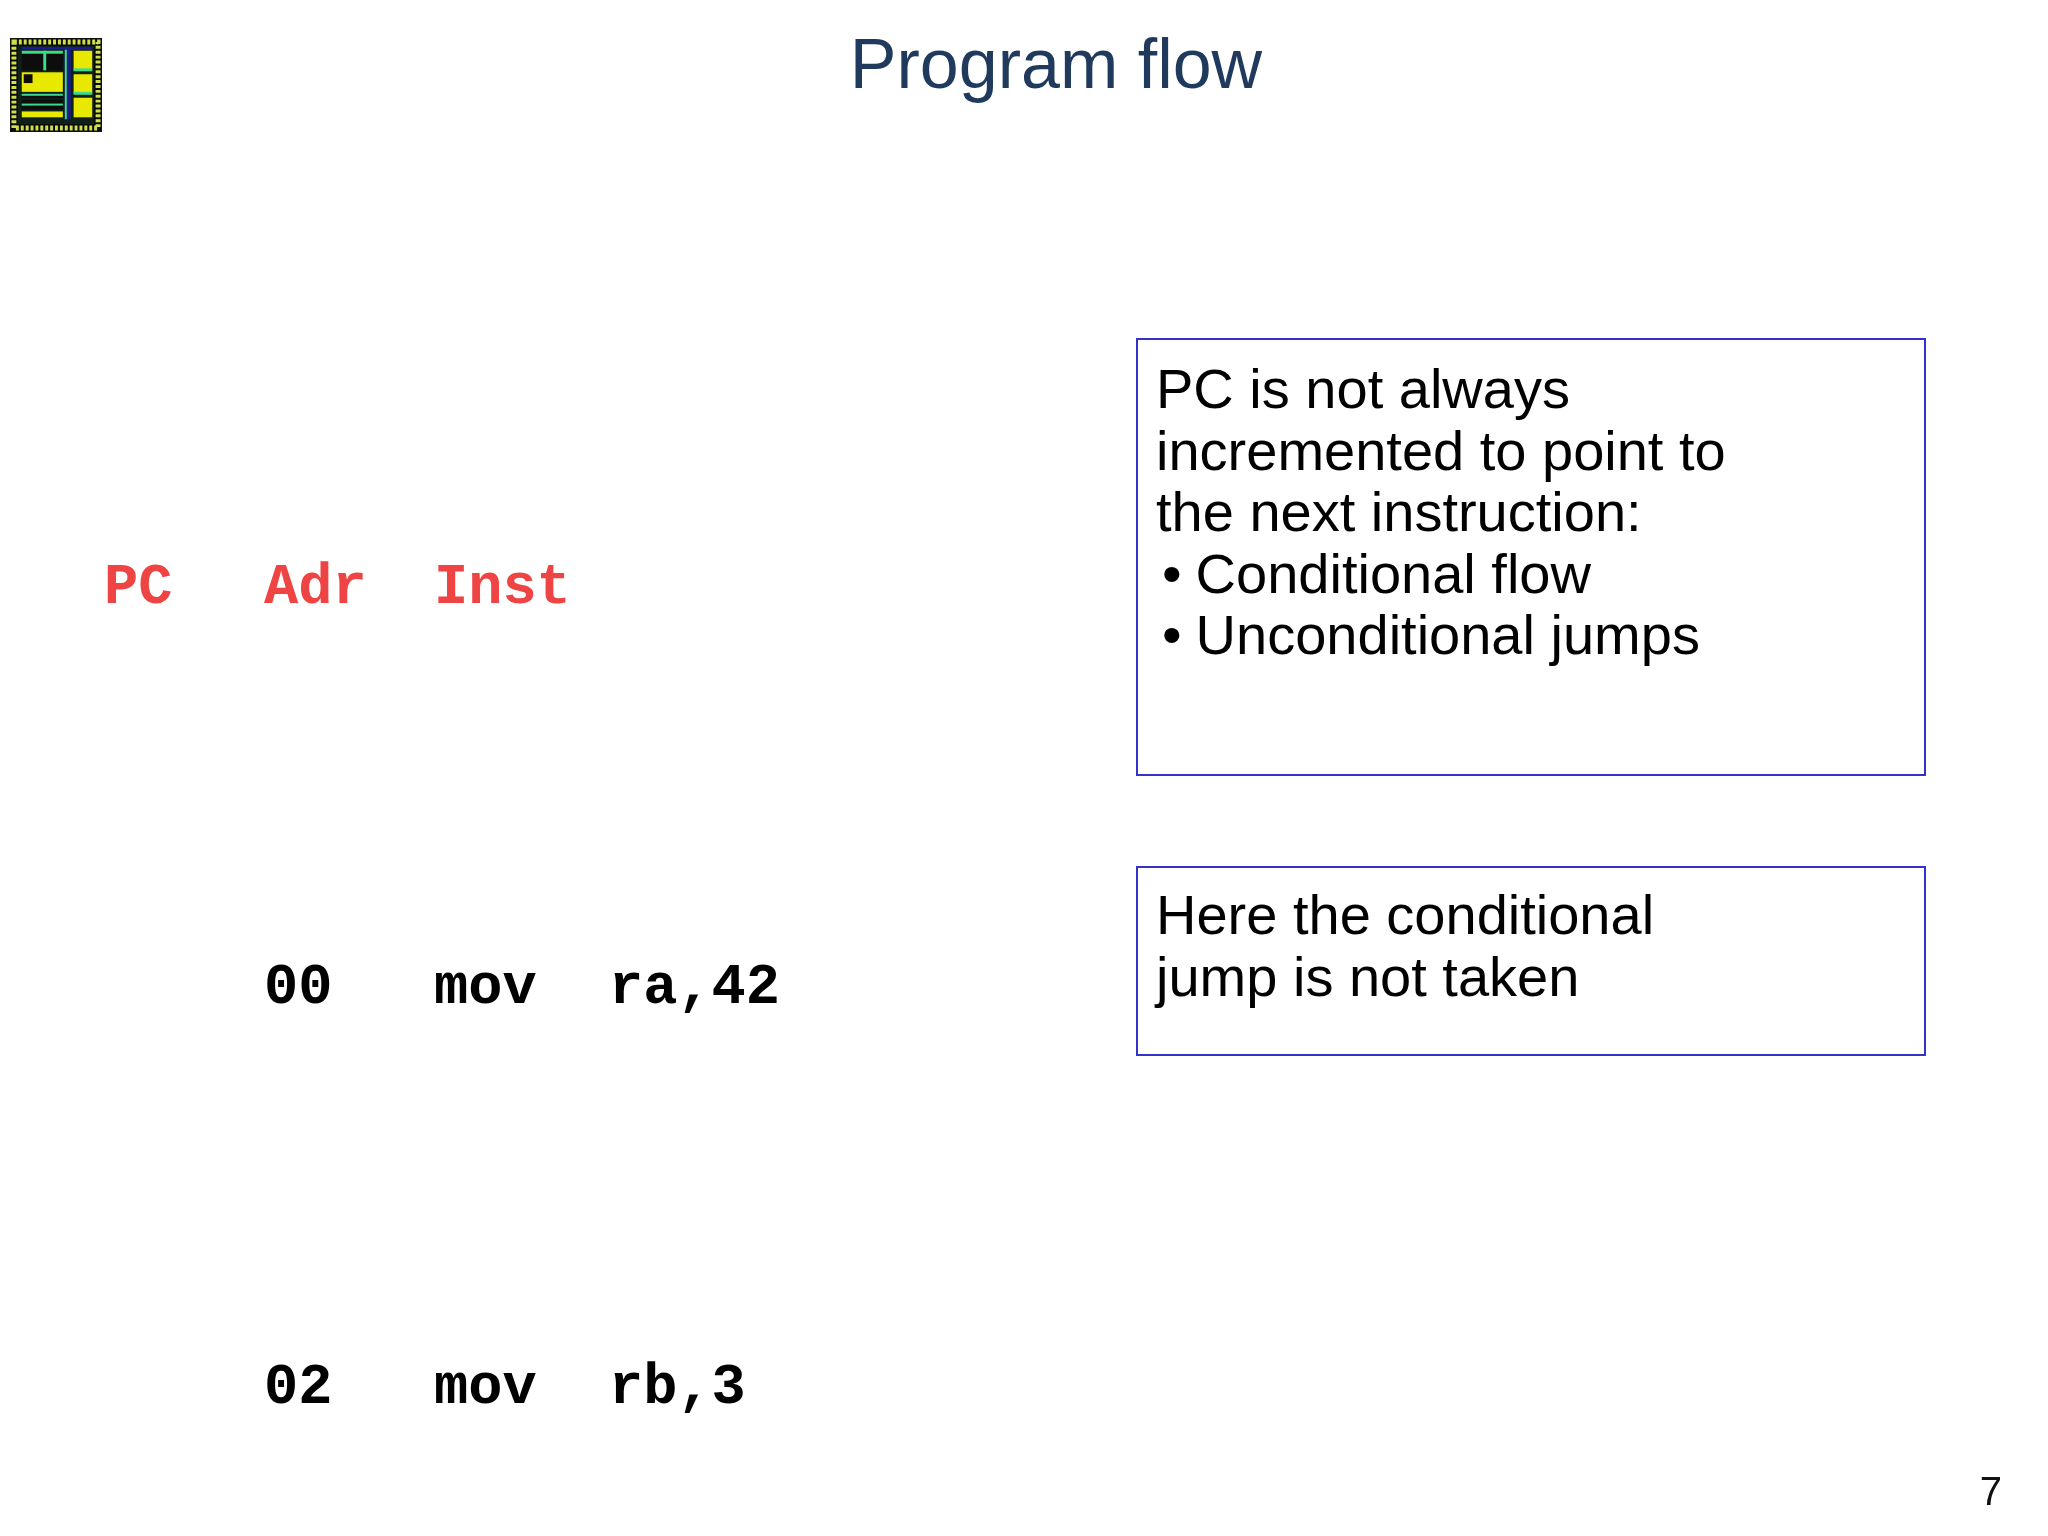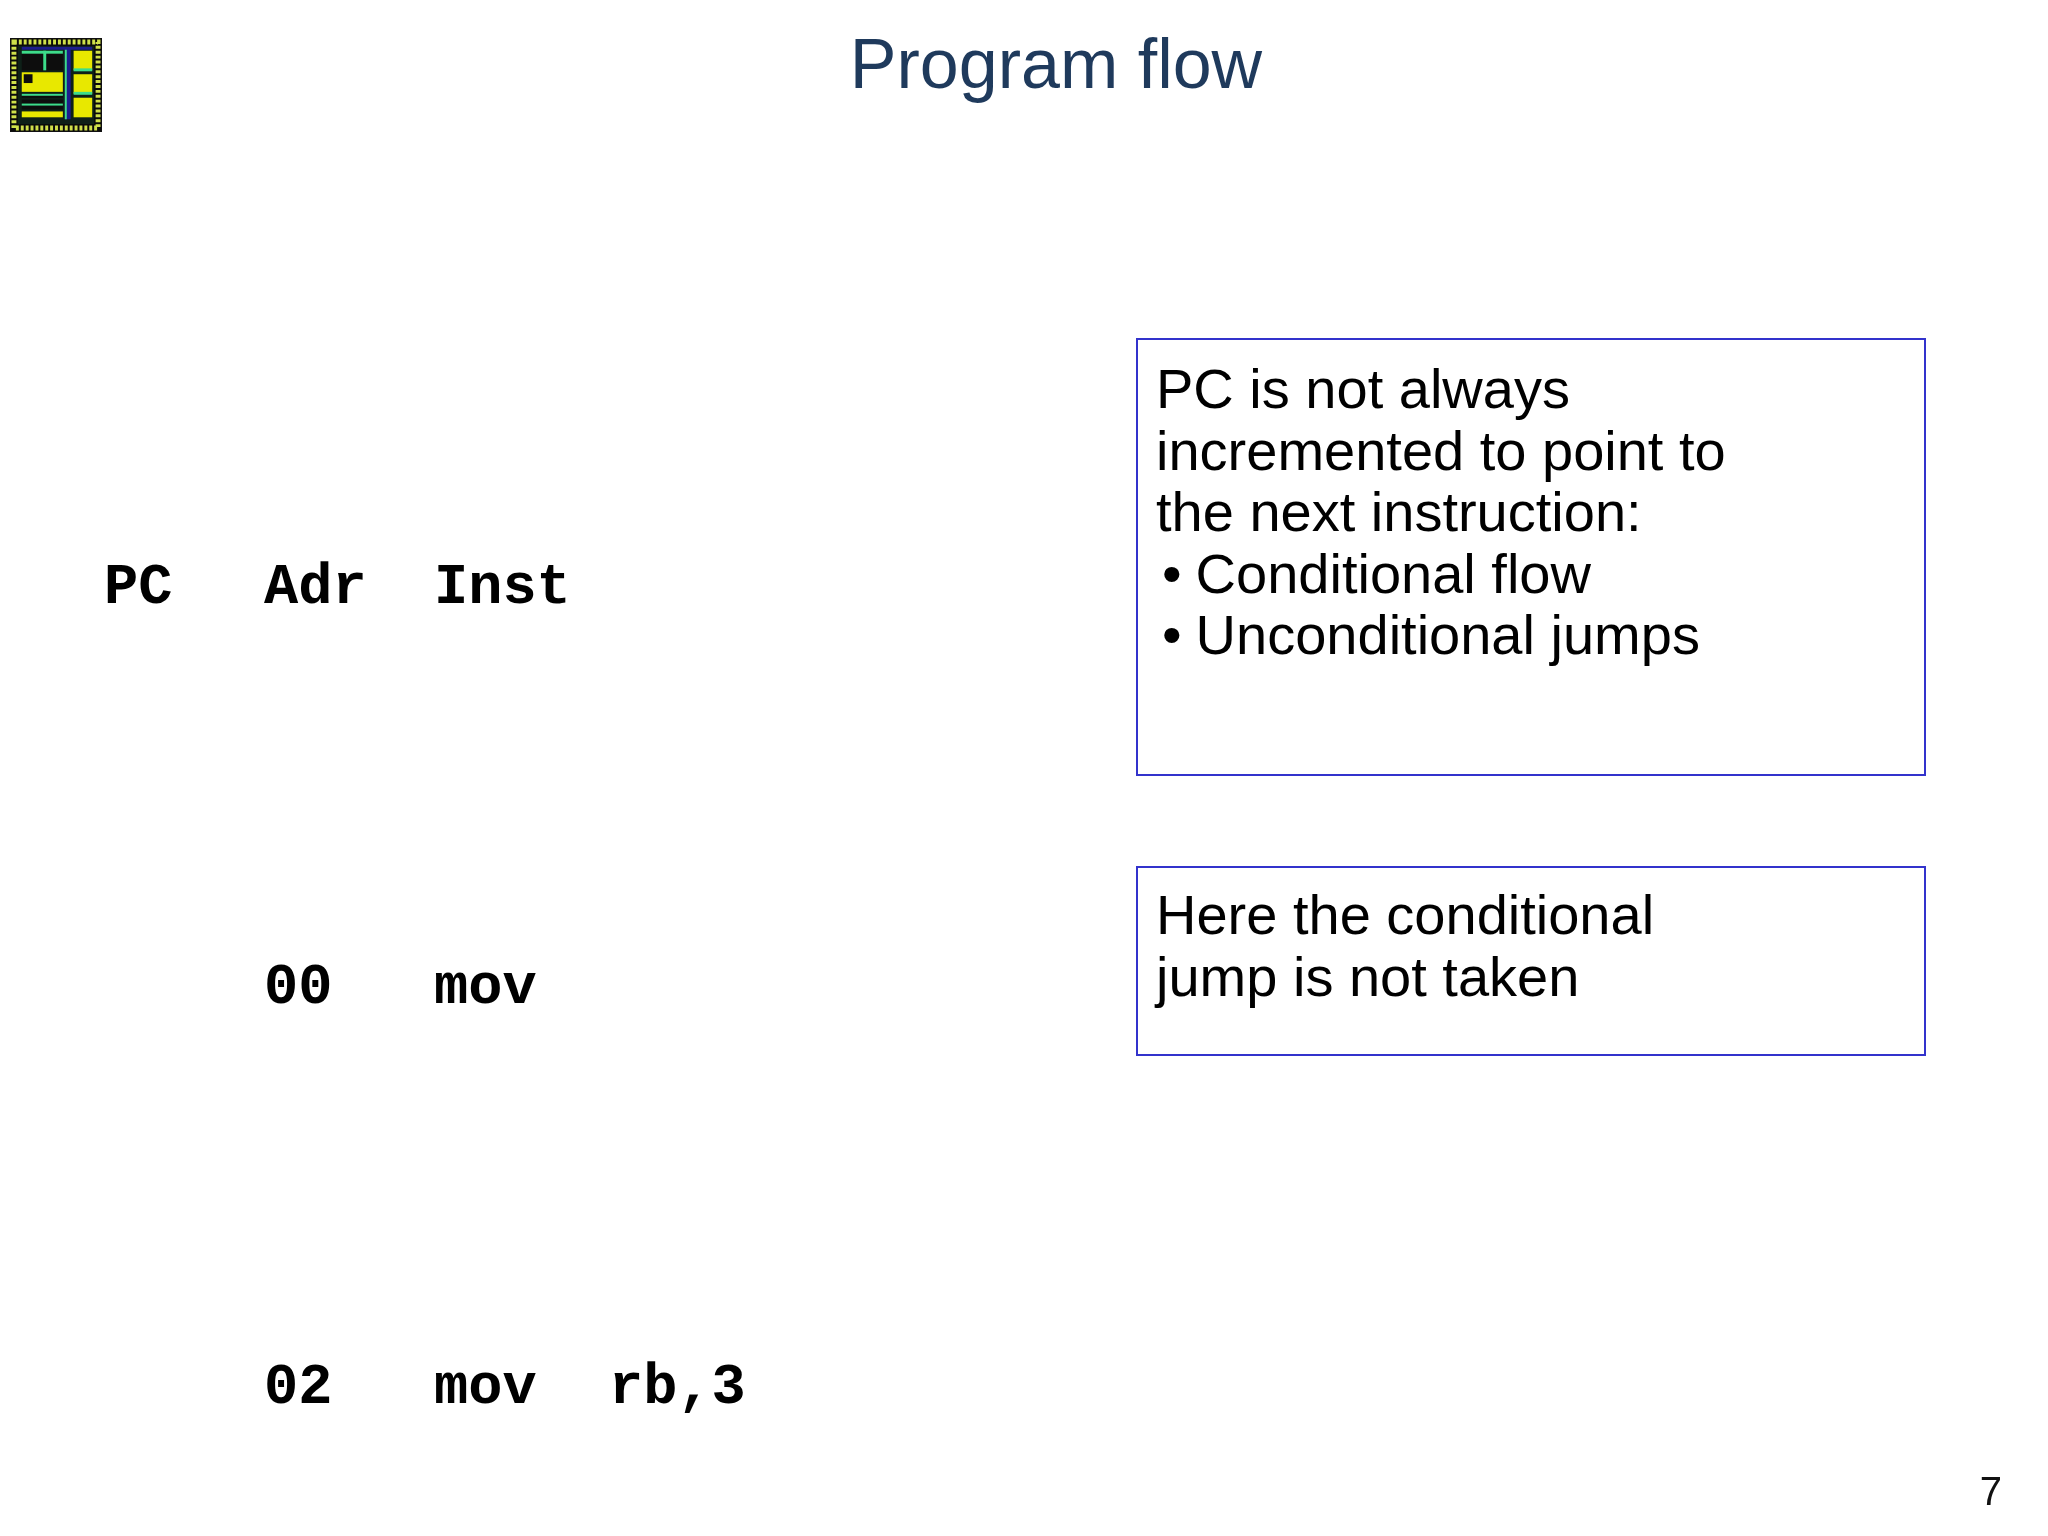--- a/index.html
+++ b/index.html
@@ -60,21 +60,21 @@
   }
   .code-row {
     display: flex;
     align-items: baseline;
     height: 100px;
   }
   .col-pc   { width: 160px; flex: 0 0 160px; color: #e00000; }
   .col-adr  { width: 170px; flex: 0 0 170px; }
   .col-inst { width: 175px; flex: 0 0 175px; }
   .col-ops  { flex: 0 0 auto; }
-  .code-head { color: #000000; }
+  .code-head { color: #ef4444; }
 
   
   .callout {
     position: absolute;
     border: 2px solid #3333cc;
     background: #ffffff;
     box-sizing: border-box;
     color: #000000;
     font-family: "Liberation Sans", sans-serif;
     font-size: 56px;
@@ -158,20 +158,21 @@
     <span class="col-pc code-head">PC</span>
     <span class="col-adr code-head">Adr</span>
     <span class="col-inst code-head">Inst</span>
     <span class="col-ops code-head"></span>
   </div>
 
   <div class="code-row">
     <span class="col-pc"></span>
     <span class="col-adr">00</span>
     <span class="col-inst">mov</span>
+    <span class="col-ops">ra,42</span>
   </div>
 
   <div class="code-row">
     <span class="col-pc"></span>
     <span class="col-adr">02</span>
     <span class="col-inst">mov</span>
     <span class="col-ops">rb,3</span>
   </div>
 
   

